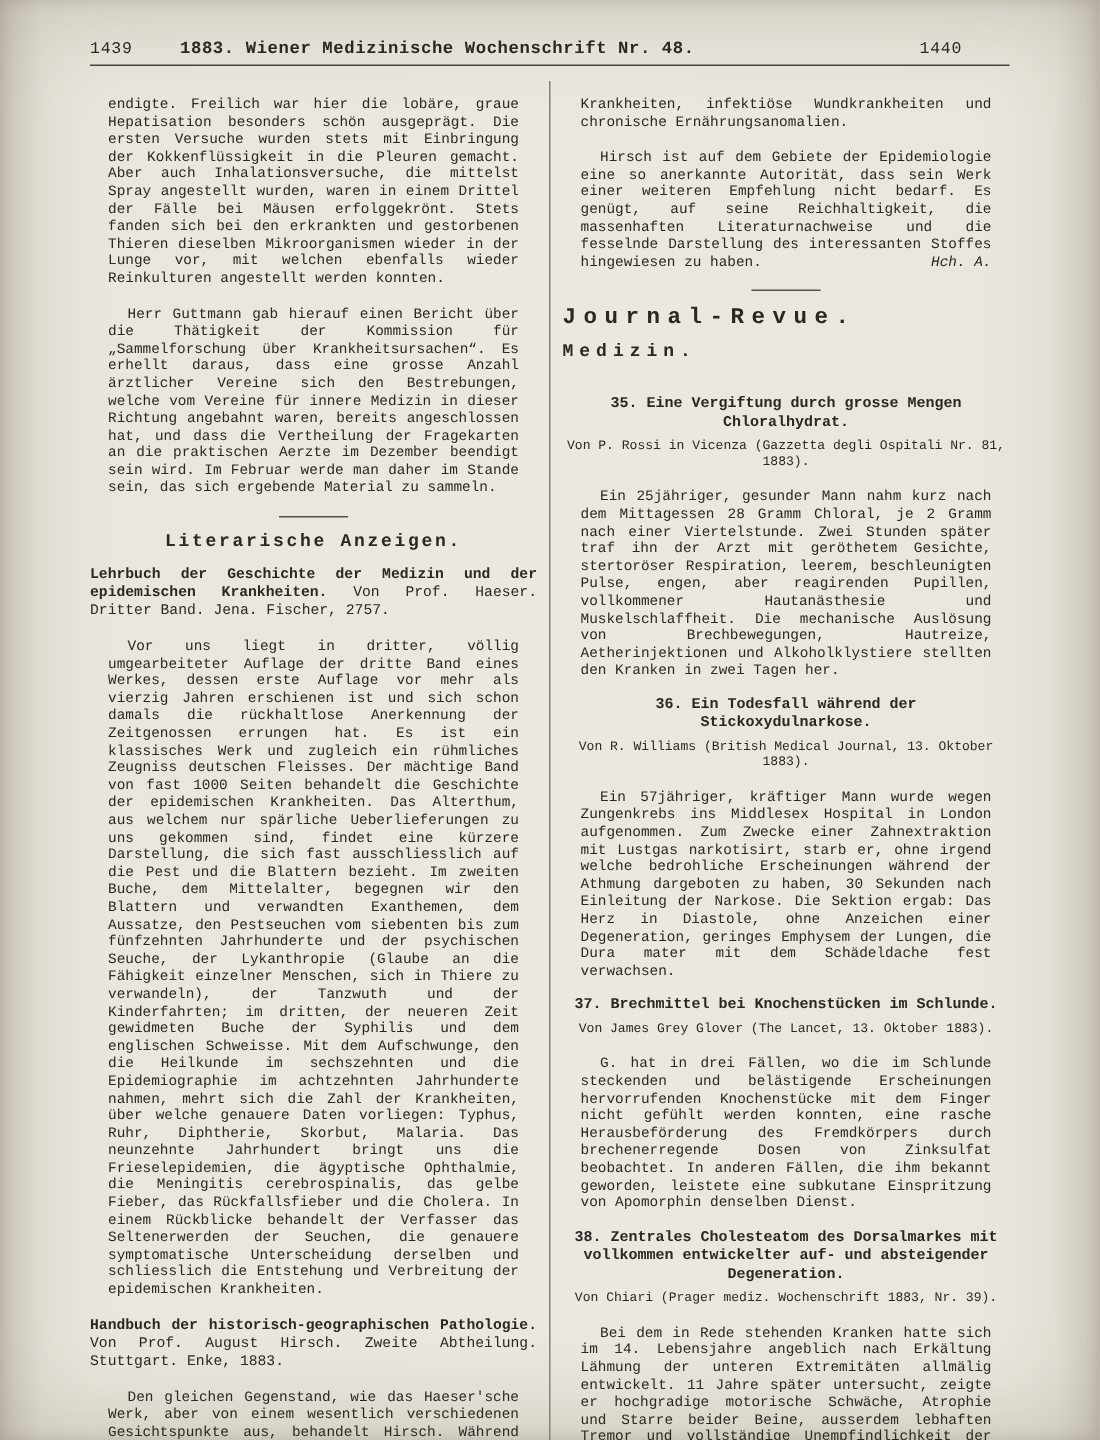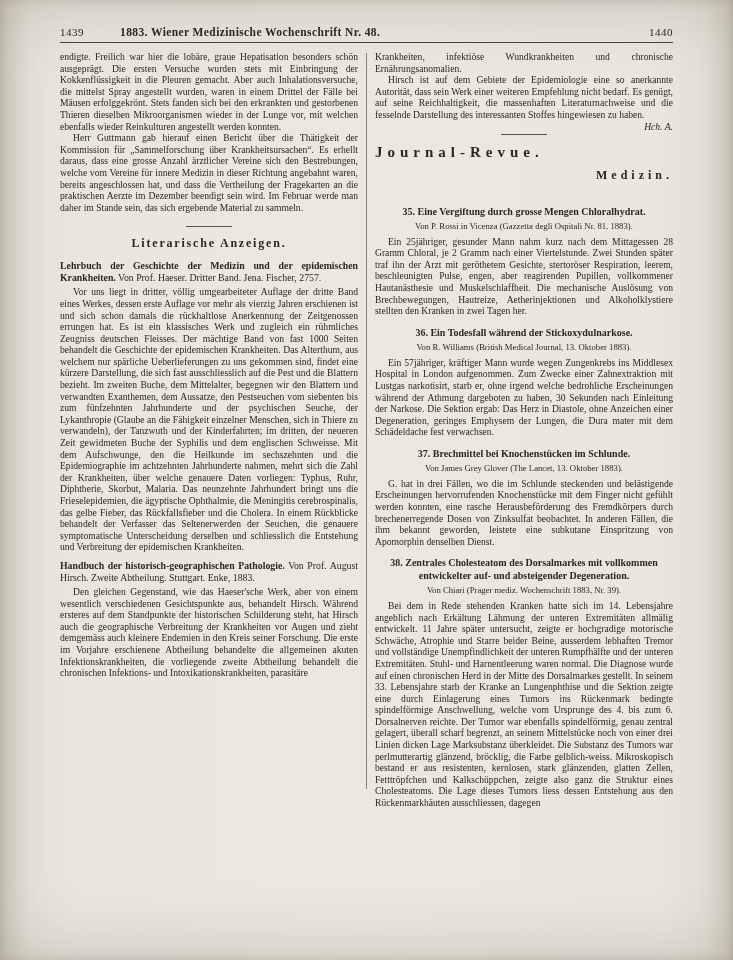--- a/index.html
+++ b/index.html
@@ -8,32 +8,32 @@
     background: #c8c4b8;
   }
   .page {
     position: relative;
     width: 733px;
     height: 960px;
     margin: 0 auto;
     background: linear-gradient(90deg, #d9d5c9 0px, #e9e6de 28px, #ebe8e0 50%, #e9e6de calc(100% - 28px), #dbd7cb 100%);
     box-shadow: inset 0 0 70px rgba(95, 85, 60, 0.30), inset 0 0 10px rgba(70, 60, 45, 0.18);
     overflow: hidden;
-    font-family: Liberation Serif, serif;
+    font-family: Liberation Mono, monospace;
     color: #2b2822;
     -webkit-font-smoothing: antialiased;
   }
   .header {
     display: flex;
     align-items: baseline;
     margin: 26px 60px 0 60px;
     font-size: 11px;
   }
   .page-num { width: 60px; letter-spacing: 0.5px; }
-  .page-num.right { text-align: right; }
+  .page-num.right { }
   .journal-title {
     flex: 1;
     text-align: left;
     font-weight: 700;
     font-size: 11.5px;
     letter-spacing: 0.4px;
   }
   .header-rule {
     border: 0;
     border-top: 1px solid #47443c;
@@ -44,21 +44,21 @@
     margin: 0 60px;
     align-items: stretch;
   }
   .col { flex: 1; min-width: 0; }
   .col-divider {
     width: 1px;
     background: #86827a;
     margin: 2px 8px 20px 8px;
   }
   .para {
-    margin: 0;
+    margin: 12px;
     font-size: 9.6px;
     line-height: 11.6px;
     text-align: justify;
     text-indent: 13px;
   }
   .para.noindent { text-indent: 0; }
   .short-rule {
     width: 46px;
     height: 1px;
     background: #55524a;
@@ -79,21 +79,21 @@
   }
   .review-title .bold { font-weight: 700; }
   .jr-heading {
     margin: 0 0 7px 0;
     font-size: 15px;
     font-weight: 700;
     letter-spacing: 5px;
   }
   .med-heading {
     margin: 0 0 23px 0;
-    text-align: right;
+    text-align: left;
     font-size: 12px;
     font-weight: 700;
     letter-spacing: 4px;
   }
   .art-title {
     margin: 10px 6px 3px 6px;
     text-align: center;
     font-size: 10px;
     font-weight: 700;
     line-height: 12.5px;

